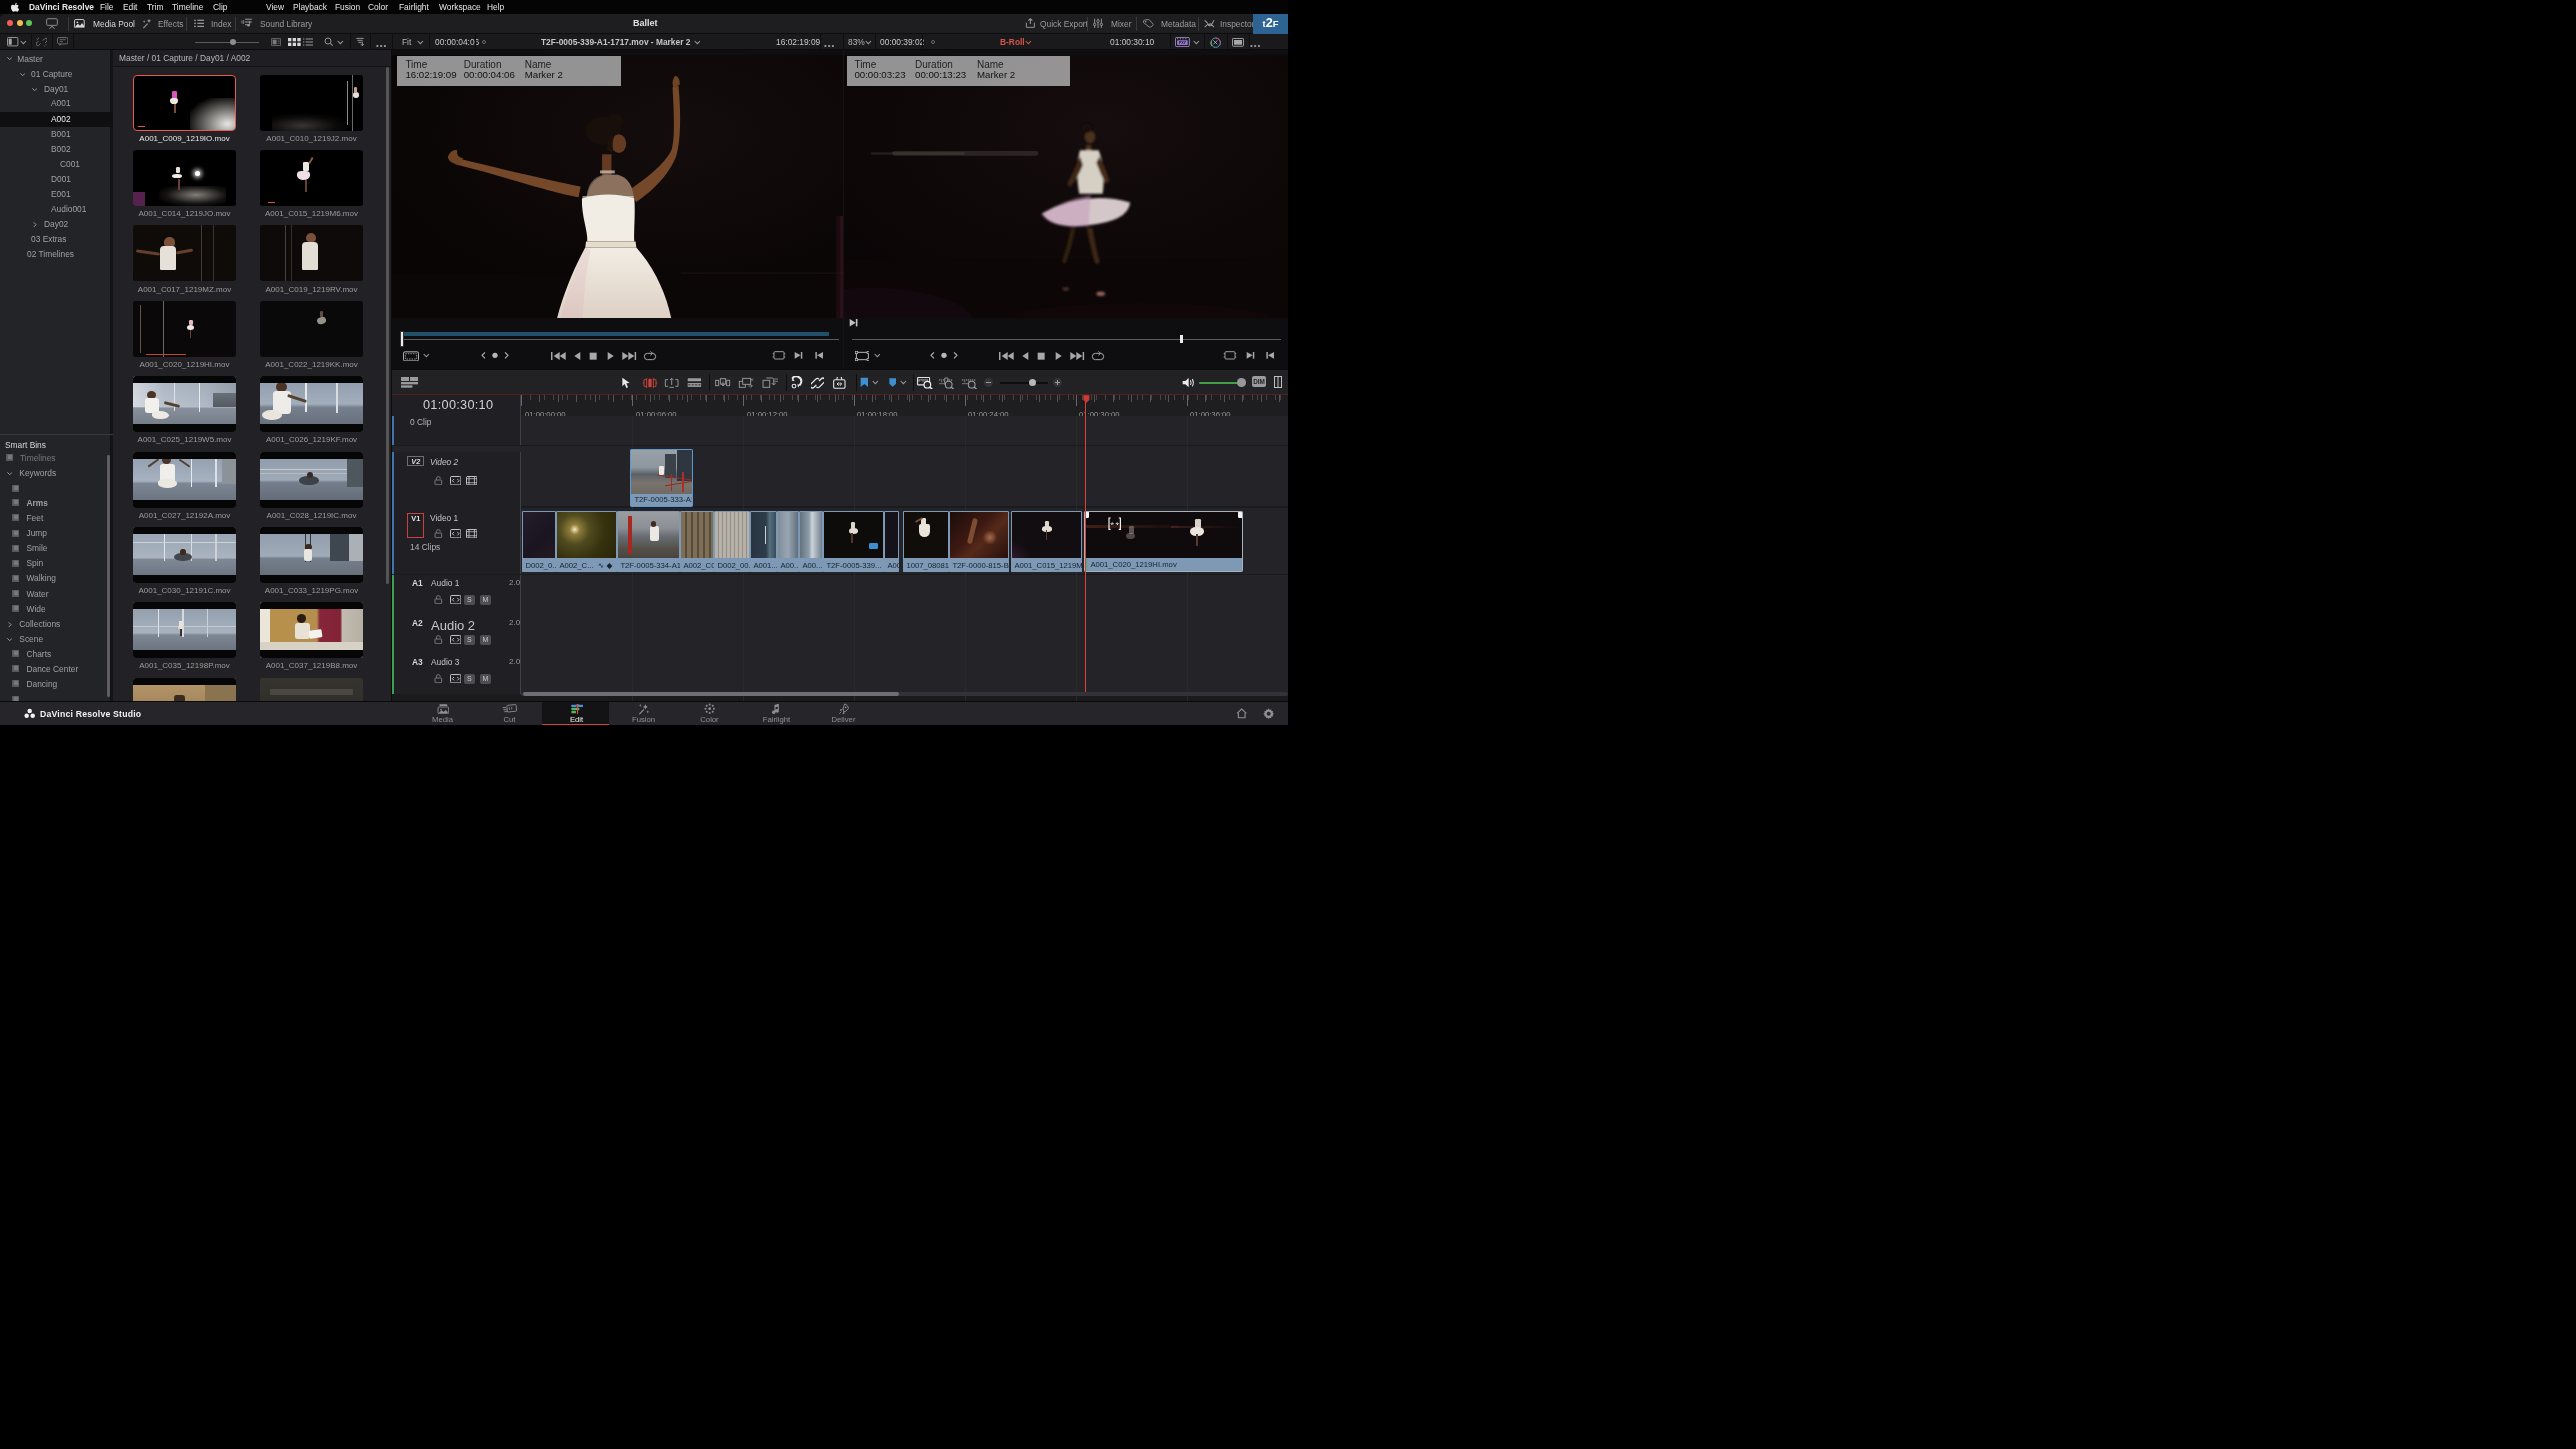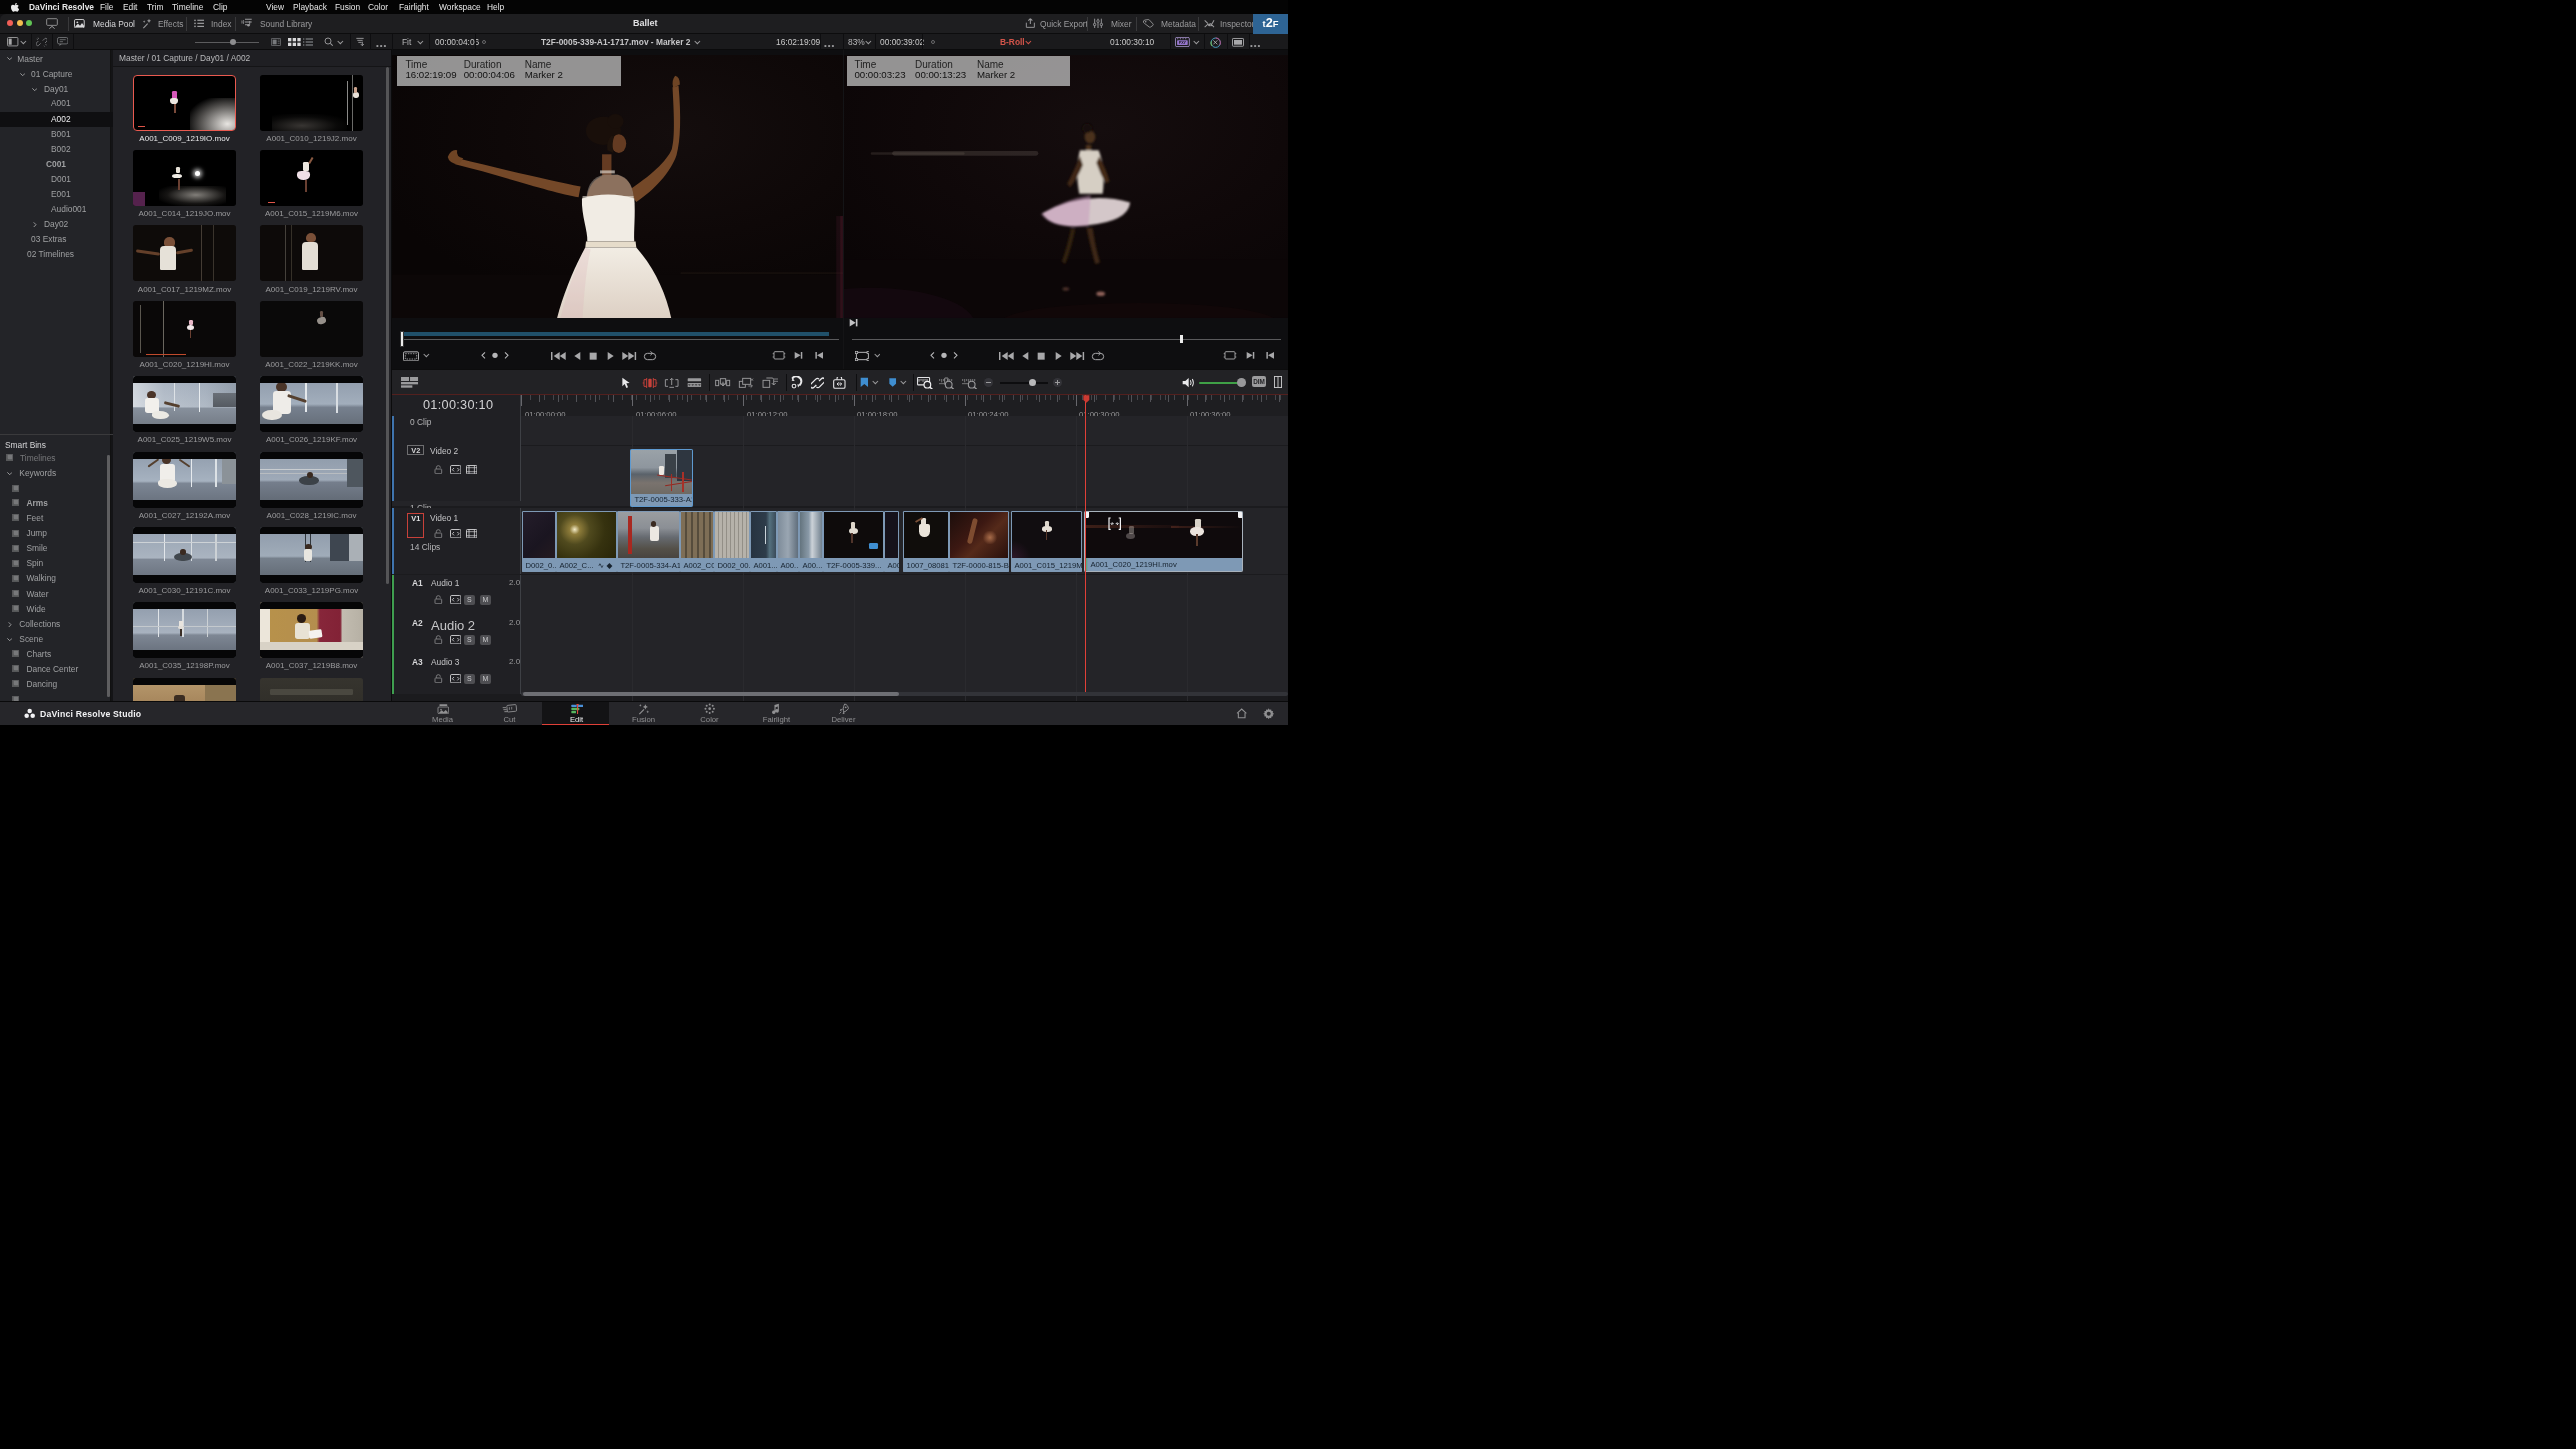--- a/index.html
+++ b/index.html
@@ -276,21 +276,21 @@
       <div class="trow" style="left:31px;top:16.6px;">01 Capture</div>
 <svg class="chev" style="left:32px;top:37px;" viewBox="0 0 8 8">
         <path d="M0.5 2 L4 5.5 L7.5 2" stroke="#9fa0a2" stroke-width="1.4" fill="none"></path>
       </svg>
       <div class="trow" style="left:44px;top:32px;">Day01</div>
 <div class="trow" style="left:51px;top:46px;">A001</div>
 <div class="abs" style="left:0;top:62px;width:113px;height:15px;background:#0f0f11;"></div>
 <div class="trow" style="left:51px;top:62px;color:#ececee;">A002</div>
 <div class="trow" style="left:51px;top:77px;">B001</div>
 <div class="trow" style="left:51px;top:92px;">B002</div>
-<div class="trow" style="left:46px;top:107px;font-weight:bold;">C001</div>
+<div class="trow" style="left:60px;top:107px;">C001</div>
 <div class="trow" style="left:51px;top:122px;">D001</div>
 <div class="trow" style="left:51px;top:137px;">E001</div>
 <div class="trow" style="left:51px;top:152px;">Audio001</div>
 <svg class="chev" style="left:32px;top:172px;" viewBox="0 0 8 8">
         <path d="M2.5 0.5 L6 4 L2.5 7.5" stroke="#9fa0a2" stroke-width="1.4" fill="none"></path>
       </svg>
       <div class="trow" style="left:44px;top:167px;">Day02</div>
 <div class="trow" style="left:31px;top:182px;">03 Extras</div>
 <div class="trow" style="left:27px;top:197px;">02 Timelines</div>
 <div class="abs" style="left:0;top:384px;width:113px;height:0.7px;background:#3a3a3c;"></div>
@@ -970,21 +970,21 @@
           <path d="M4 1.5 L1.5 1.5 L1.5 18.5 L4 18.5"></path>
           <path d="M16 1.5 L18.5 1.5 L18.5 18.5 L16 18.5"></path>
         </g>
         <path d="M8.5 10 l-3 0 m1 -2 l-2 2 l2 2 M11.5 10 l3 0 m-1 -2 l2 2 l-2 2" stroke="#f2f2f4" stroke-width="1.4" fill="none"></path>
       </svg>
 
 <div class="hdrcol" style="top:0;height:29px;">
         <div class="abs" style="left:0;top:0;width:2px;height:29px;background:#3f74ae;"></div>
         <div class="abs" style="left:18px;top:0.7px;font-size:8.4px;color:#b4b4b6;">0 Clip</div>
       </div>
-<div class="hdrcol" style="top:25px;height:60px;">
+<div class="hdrcol" style="top:36px;height:60px;font-style:italic;">
         <div class="abs" style="left:0;top:0;width:2px;height:60px;background:#3f74ae;"></div>
 <div class="abs" style="left:15.4px;top:4px;width:17px;height:10.4px;border:0.7px solid #6e6e70;color:#d6d6d8;font-size:7.4px;font-weight:bold;text-align:center;line-height:10px;">V2</div>
 <div class="abs" style="left:38px;top:4.7px;font-size:8.4px;color:#c6c6c8;">Video 2</div>
 <svg class="abs" style="left:42px;top:24px;" width="8.7" height="9.4" viewBox="0 0 13 14">
           <rect x="1.5" y="6" width="10" height="7" rx="1" fill="none" stroke="#808082" stroke-width="1.4"></rect>
           <path d="M3.5 6 V4 a3 3 0 0 1 6 0" fill="none" stroke="#808082" stroke-width="1.4"></path>
         </svg>
 <svg class="abs" style="left:58px;top:24px;" width="11.4" height="9.4" viewBox="0 0 17 14">
           <rect x="0.7" y="0.7" width="15.6" height="12.6" rx="2" fill="none" stroke="#d2d2d4" stroke-width="1.4"></rect>
           <path d="M6 4.5 L3.5 7 L6 9.5 M11 4.5 L13.5 7 L11 9.5" stroke="#d2d2d4" stroke-width="1.3" fill="none"></path>

